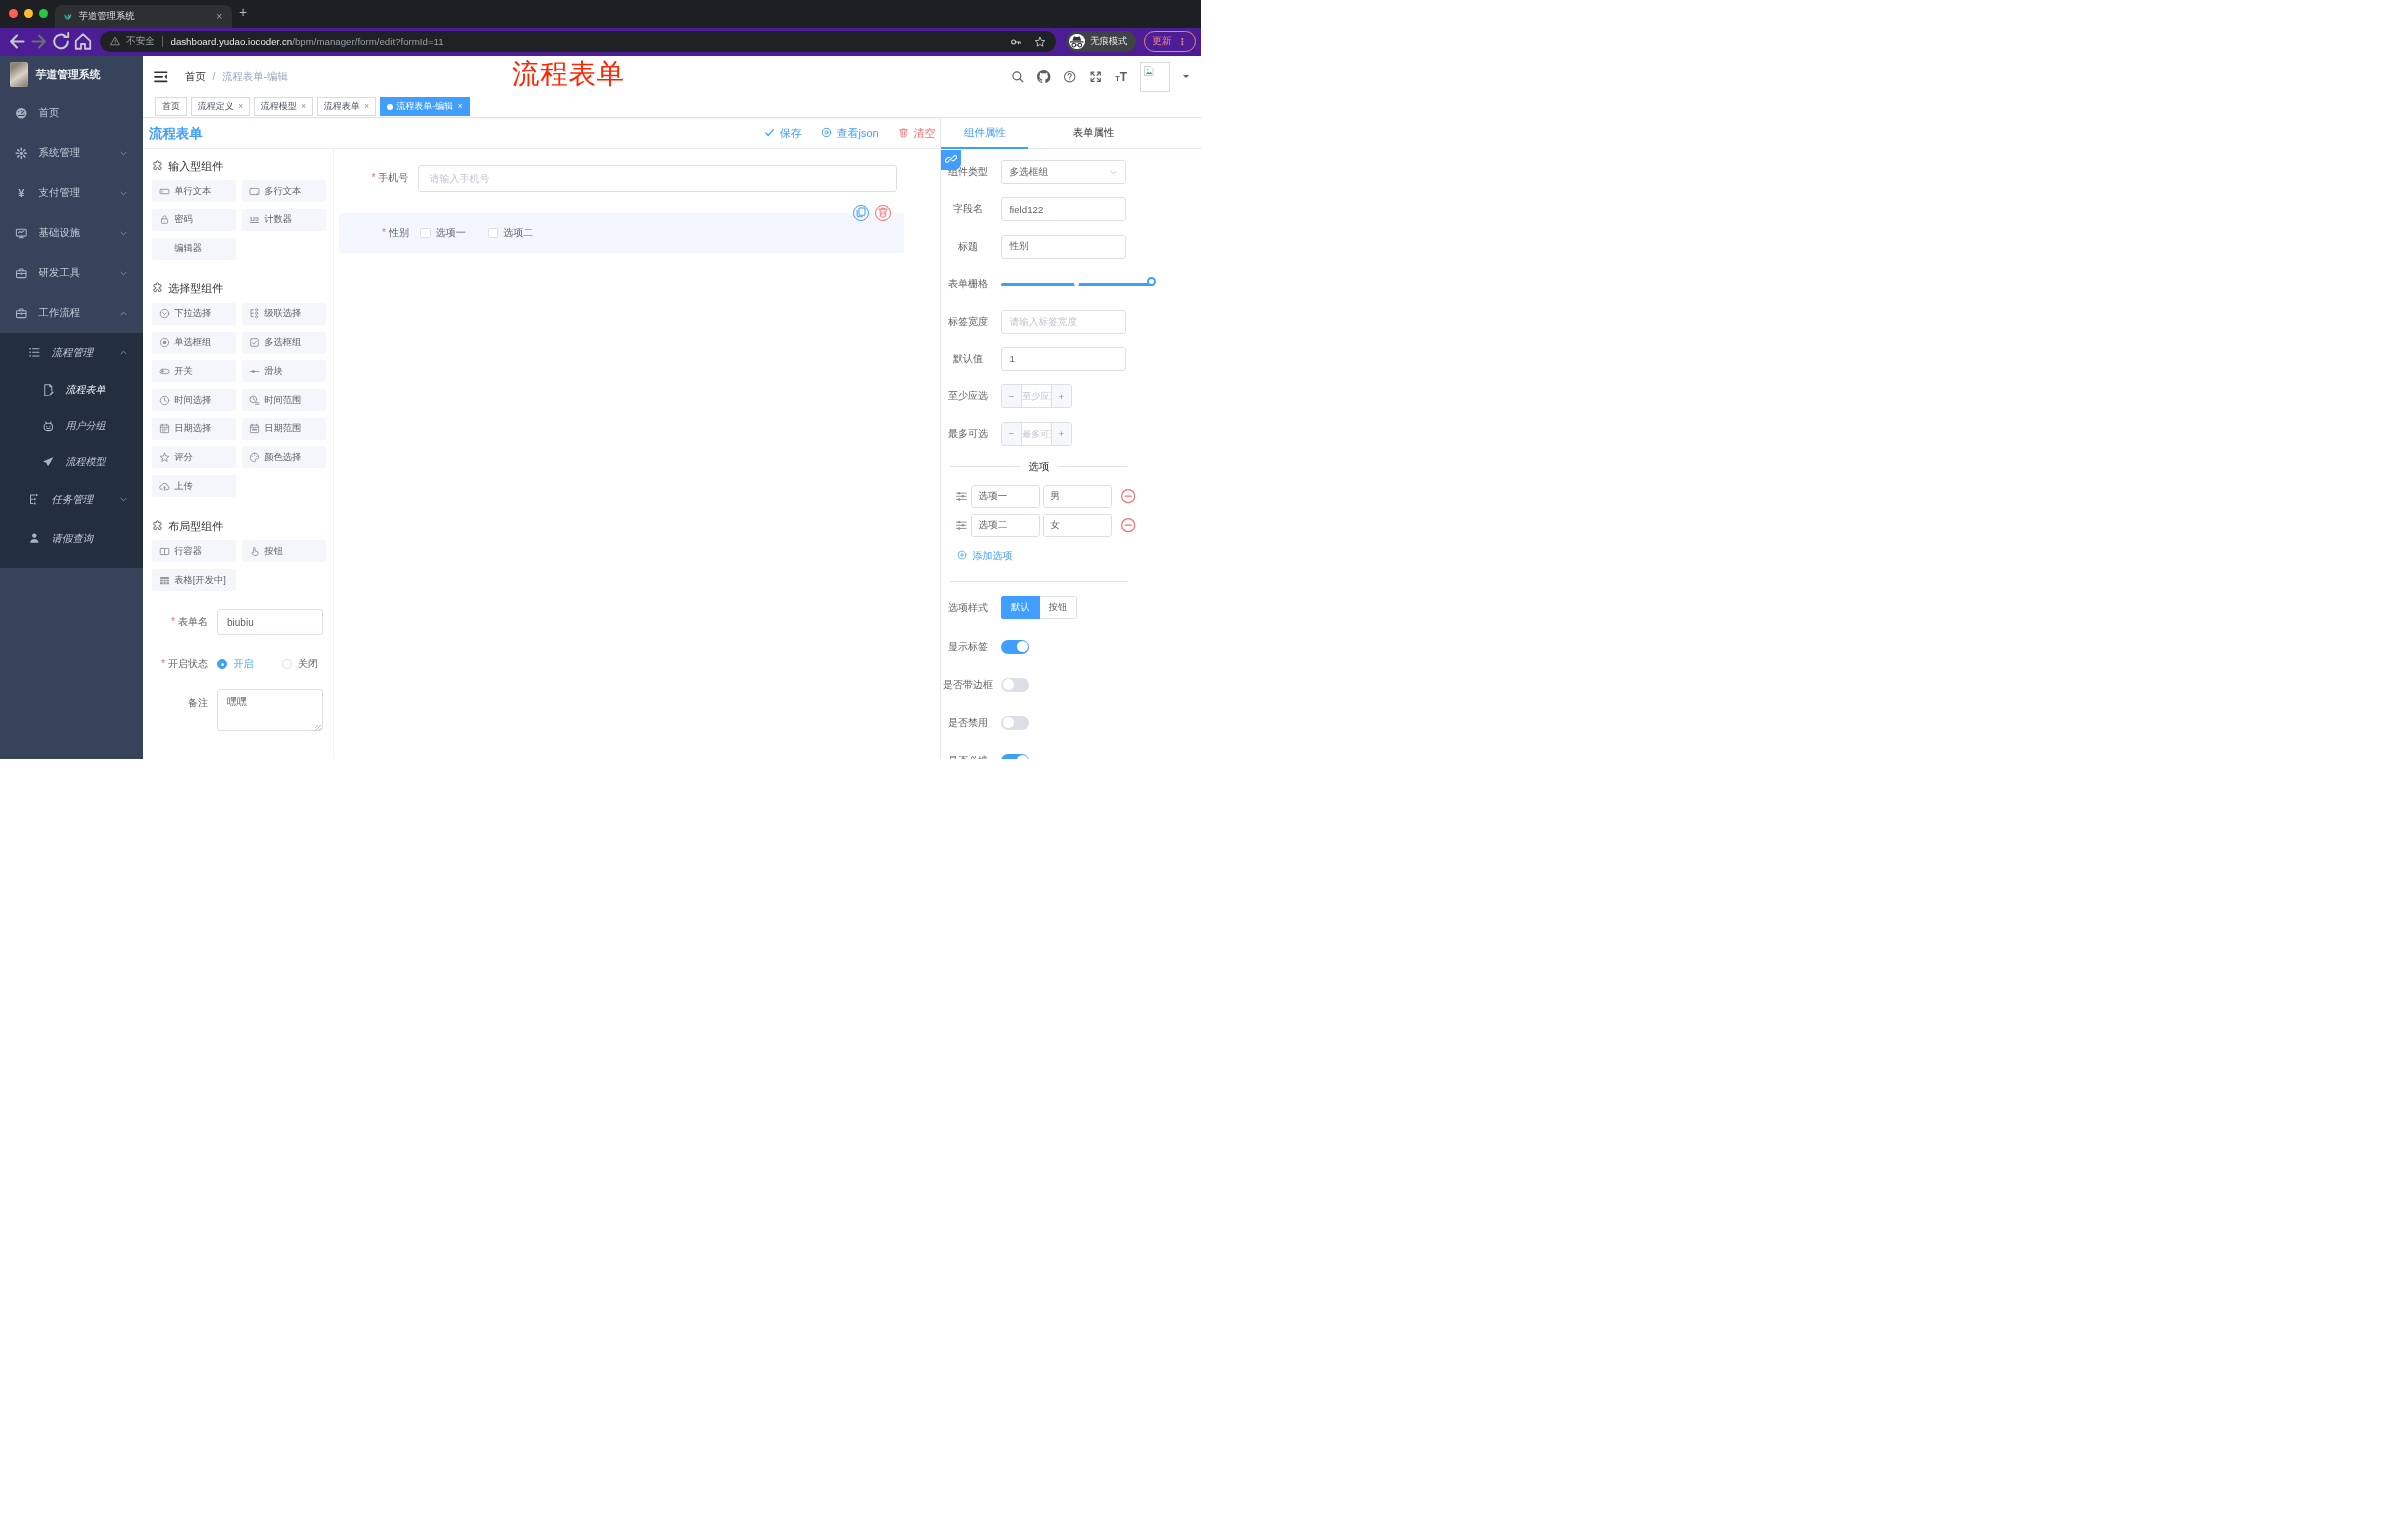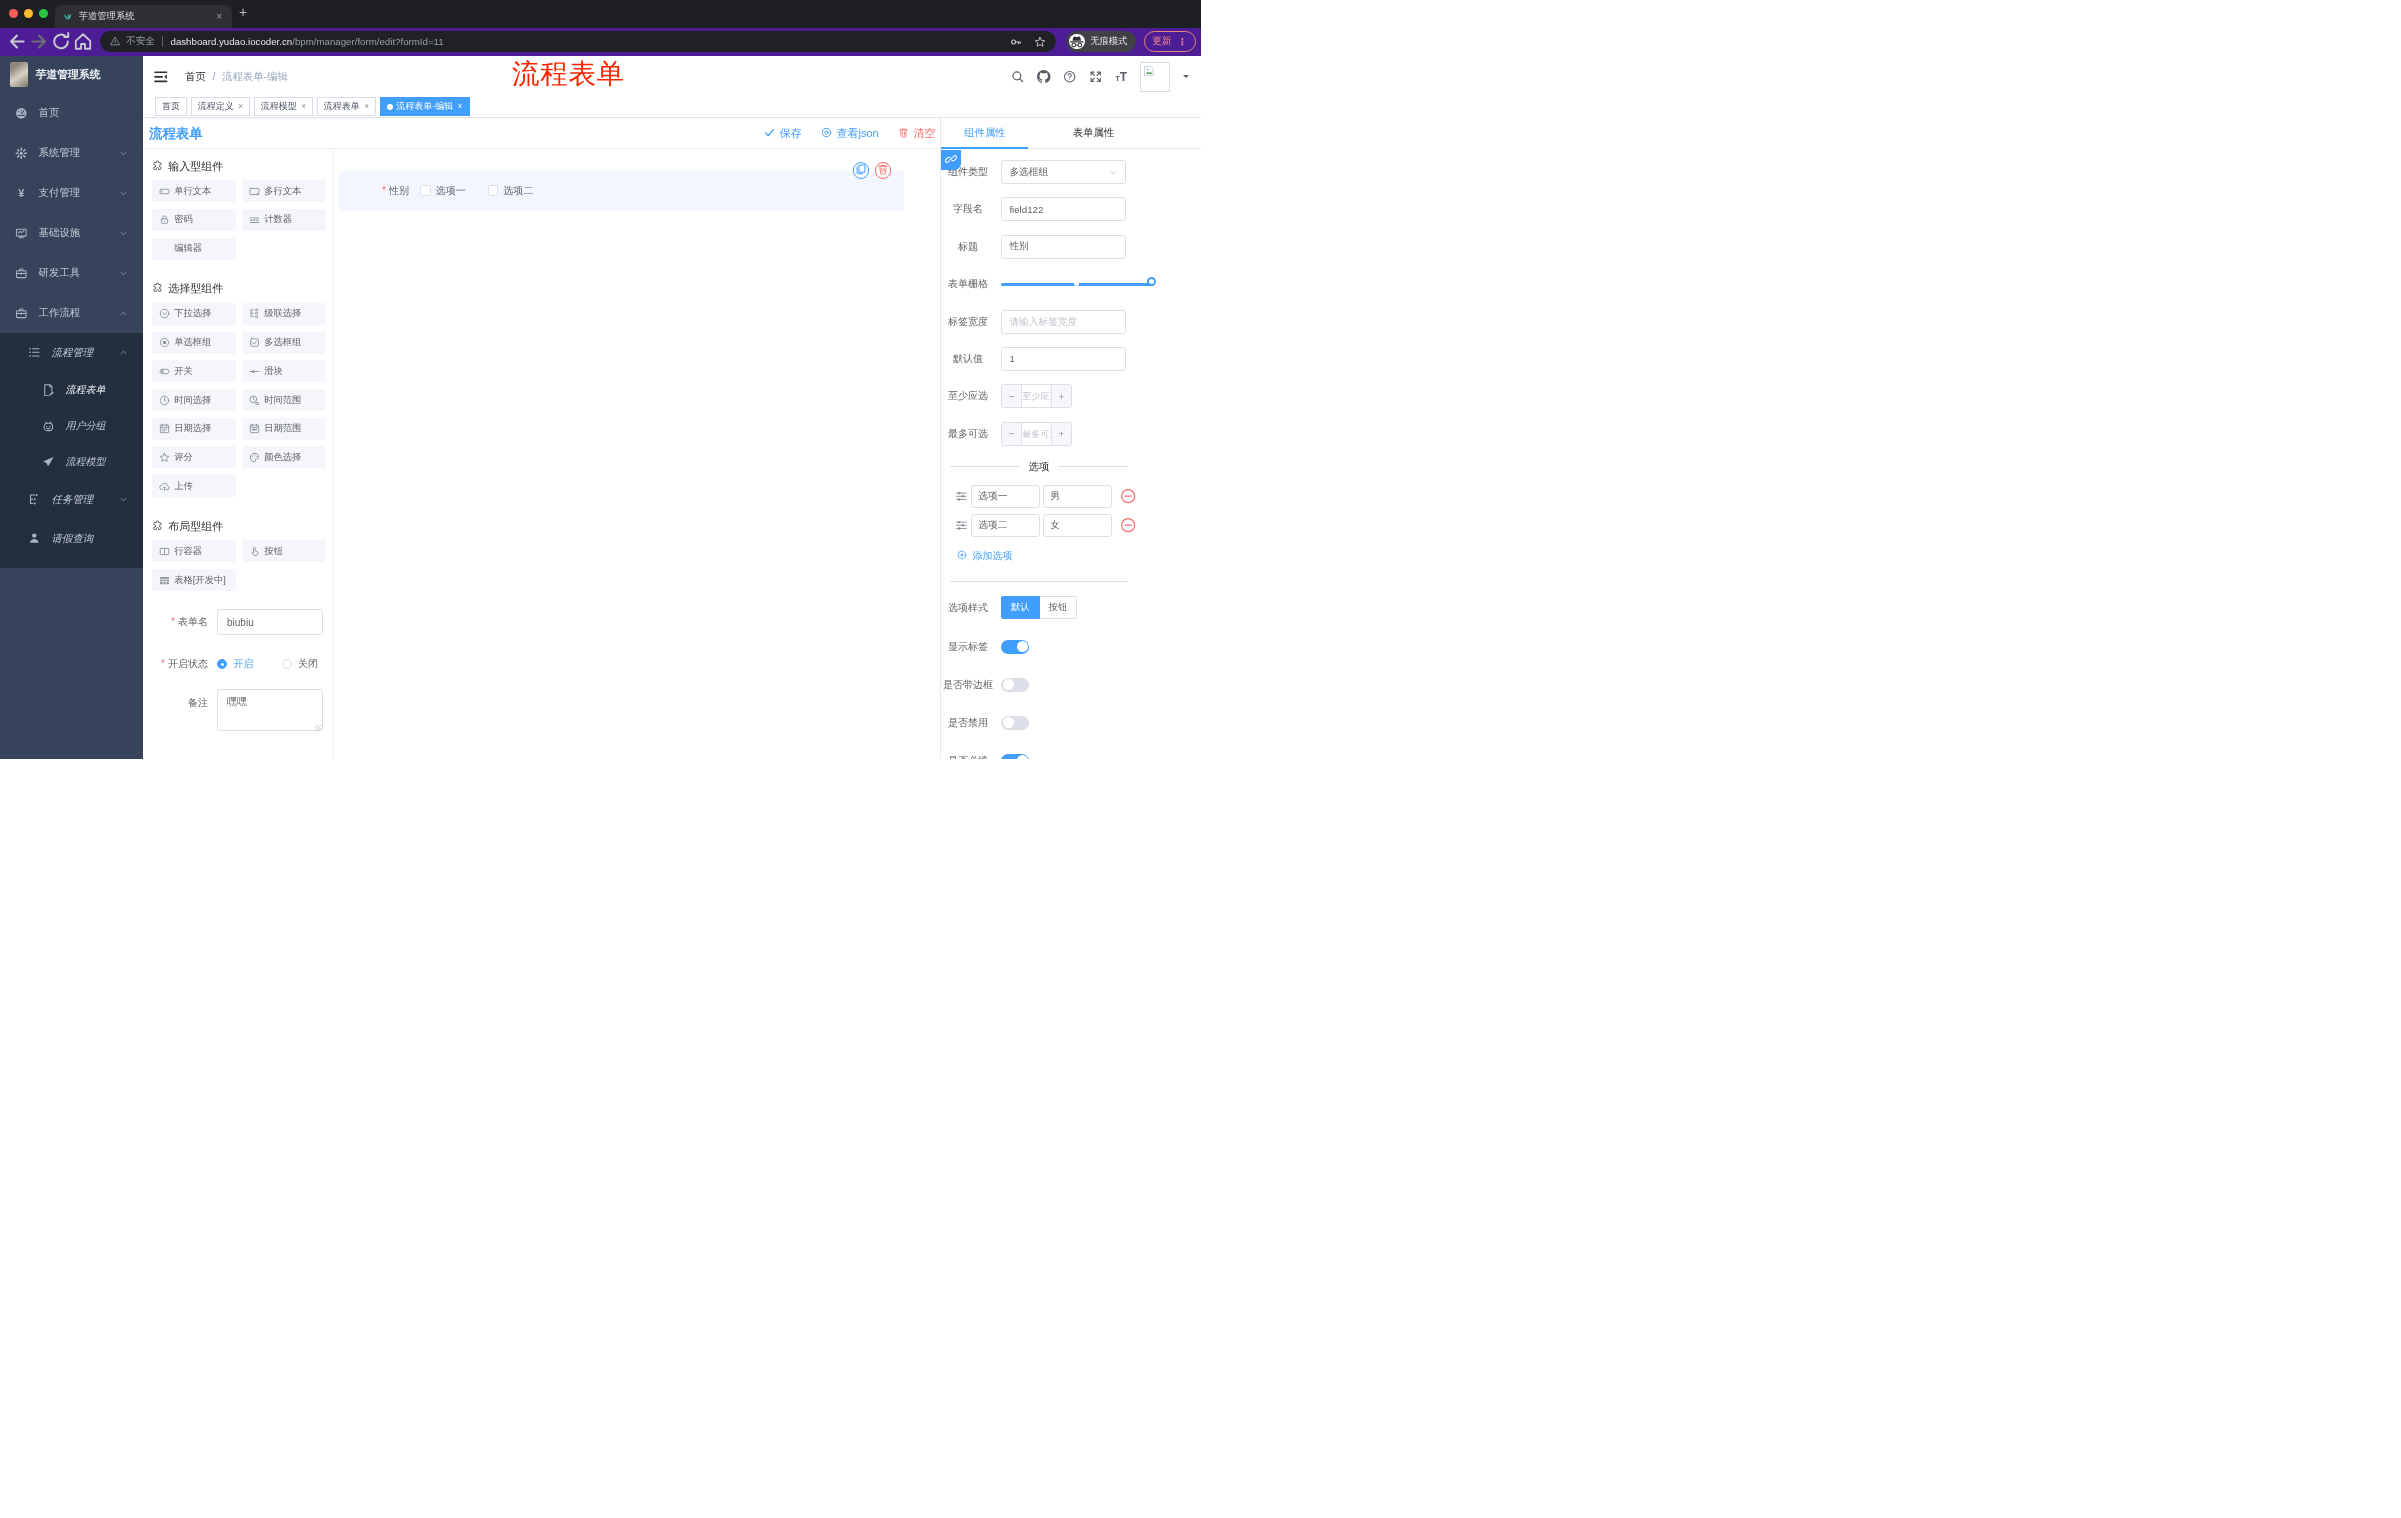--- a/index.html
+++ b/index.html
@@ -756,20 +756,24 @@
         <div class="pform-row" style="margin-top:18px;align-items:flex-start">
           <span class="plabel" style="padding-top:6.7px">备注</span>
           <span class="parea-wrap">
             <textarea class="parea" style="">嘿嘿</textarea>
             <span class="grip"></span>
           </span>
         </div>
       </div>
 
       <div class="canvas">
+        <div class="c-row">
+          <span class="c-label req">手机号</span>
+          <input class="c-input" placeholder="请输入手机号" style="">
+        </div>
         <div class="sel-block">
           <span class="c-label req">性别</span>
           <span class="cb-group" id="gender-options">
               <span class="cb-item">
                 <span class="cbox"></span>
                 <span class="cb-lb">选项一</span>
               </span>
               <span class="cb-item">
                 <span class="cbox"></span>
                 <span class="cb-lb">选项二</span>

